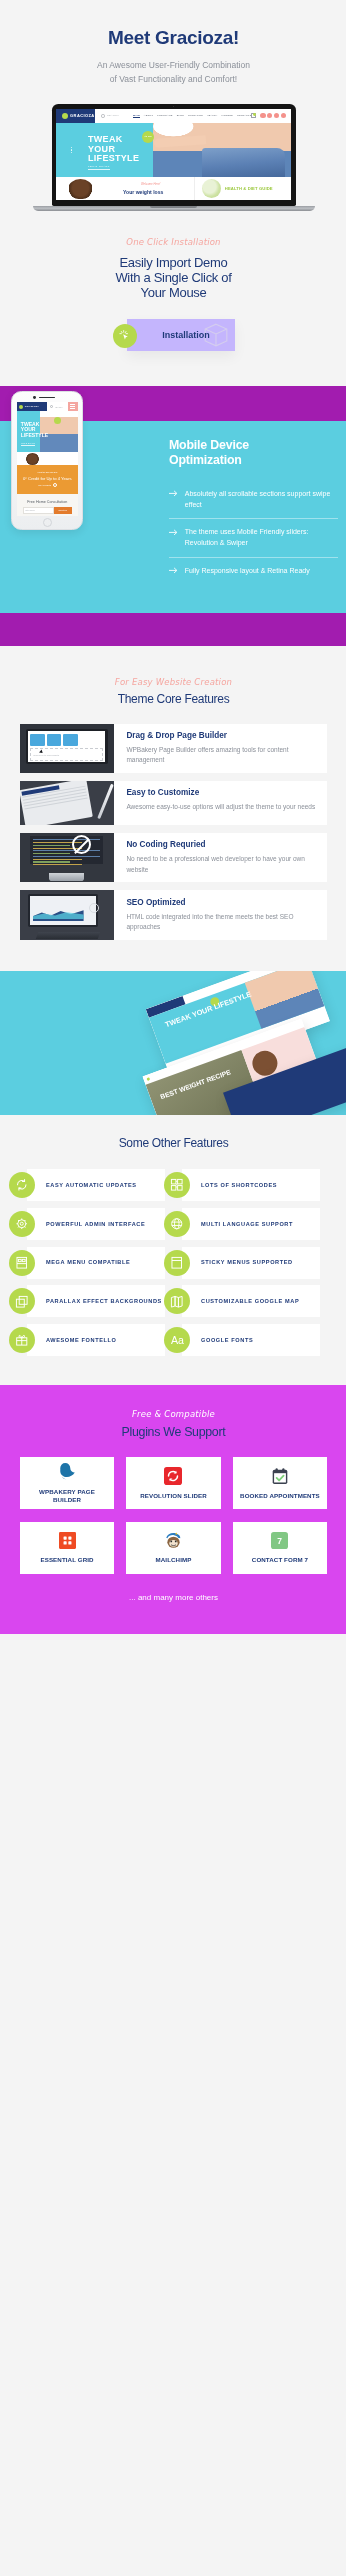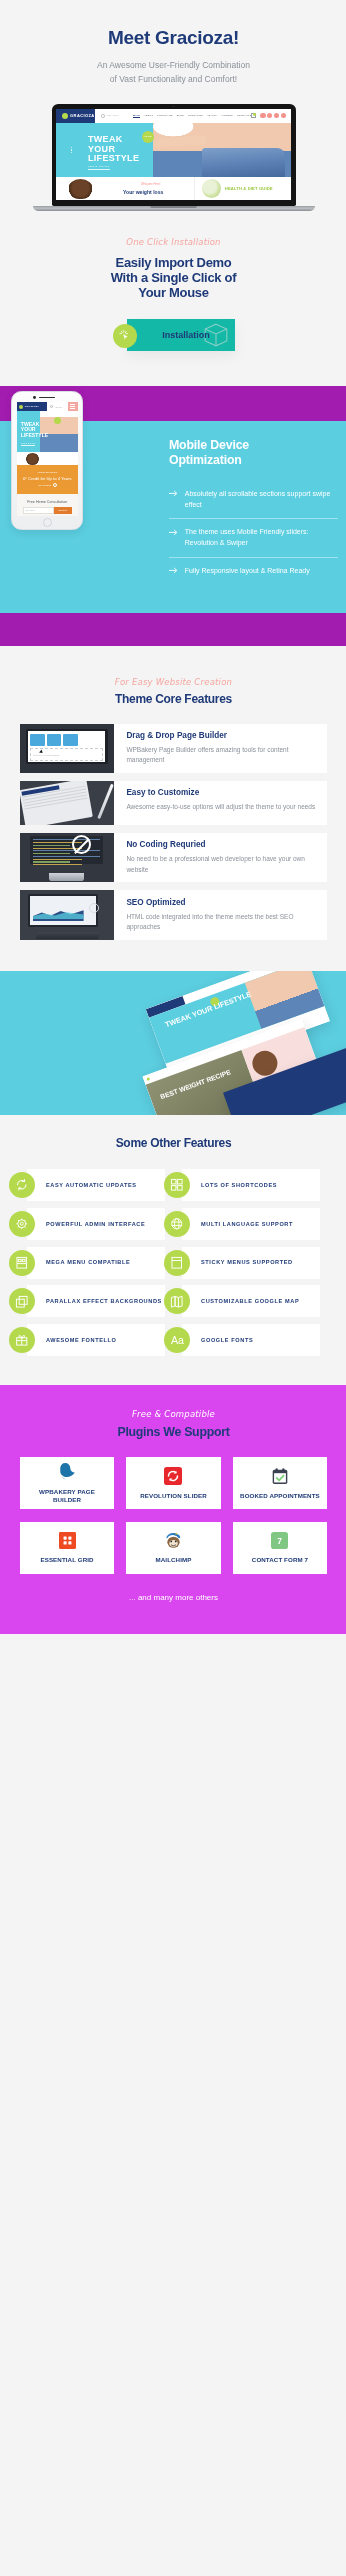--- a/index.html
+++ b/index.html
@@ -16,21 +16,21 @@
     font-style: italic;
     color: #f5a6a0;
     font-size: 8.5px;
     letter-spacing: 0.2px;
     text-align: center;
     font-weight: 400;
   }
   .h-script.white { color: #ffffff; }
   .h-big {
     color: #1f3a78;
-    font-weight: 700;
+    font-weight: 400;
     text-align: center;
     letter-spacing: -0.3px;
     line-height: 1.16;
   }
 
   
   .hero { padding: 27px 0 0; background: #f4f4f4; }
   .hero h1 { font-size: 19px; color: #1f3a78; font-weight: 700; text-align: center; letter-spacing: -0.3px; }
   .hero p {
     margin-top: 9px; text-align: center; color: #8b9099;
@@ -122,21 +122,21 @@
   .drink { width: 19px; height: 19px; border-radius: 50%;
     background: radial-gradient(circle at 40% 40%, #e9f2d6 0 40%, #cfe3a6 60%, #b8d47f 100%); }
   .lw-right .t { font-size: 4.2px; color: #9cc93e; font-weight: 700; line-height: 1.25; letter-spacing:0.1px;}
 
   
   .sec-import { background: #f4f4f4; padding: 26px 0 35px; }
   .sec-import .h-script { margin-bottom: 8px; }
   .sec-import h2 { font-size: 13px; }
   .install-wrap { margin: 19px auto 0; width: 122px; position: relative; }
   .install-card {
-    background: #14b8a6; height: 32px; margin-left: 14.7px; display: flex; align-items: center;
+    background: #c4b5fd; height: 32px; margin-left: 14.7px; display: flex; align-items: center;
     position: relative; overflow: hidden;
     box-shadow: 0 5.6px 13.5px rgba(0,0,0,.055);
   }
   .install-box-ghost {
     position: absolute; right: 5.6px; top: 3.4px; width: 26px; height: 26px; opacity: .55;
   }
   .install-label { color: #1f3a78; font-size: 9px; font-weight: 700; margin-left: 35px; position: relative; z-index: 2;}
   .install-circle {
     position: absolute; left: 0; top: 4.5px; width: 24px; height: 24px; border-radius: 50%;
     background: #b5d94c; display: flex; align-items: center; justify-content: center; z-index: 3;

